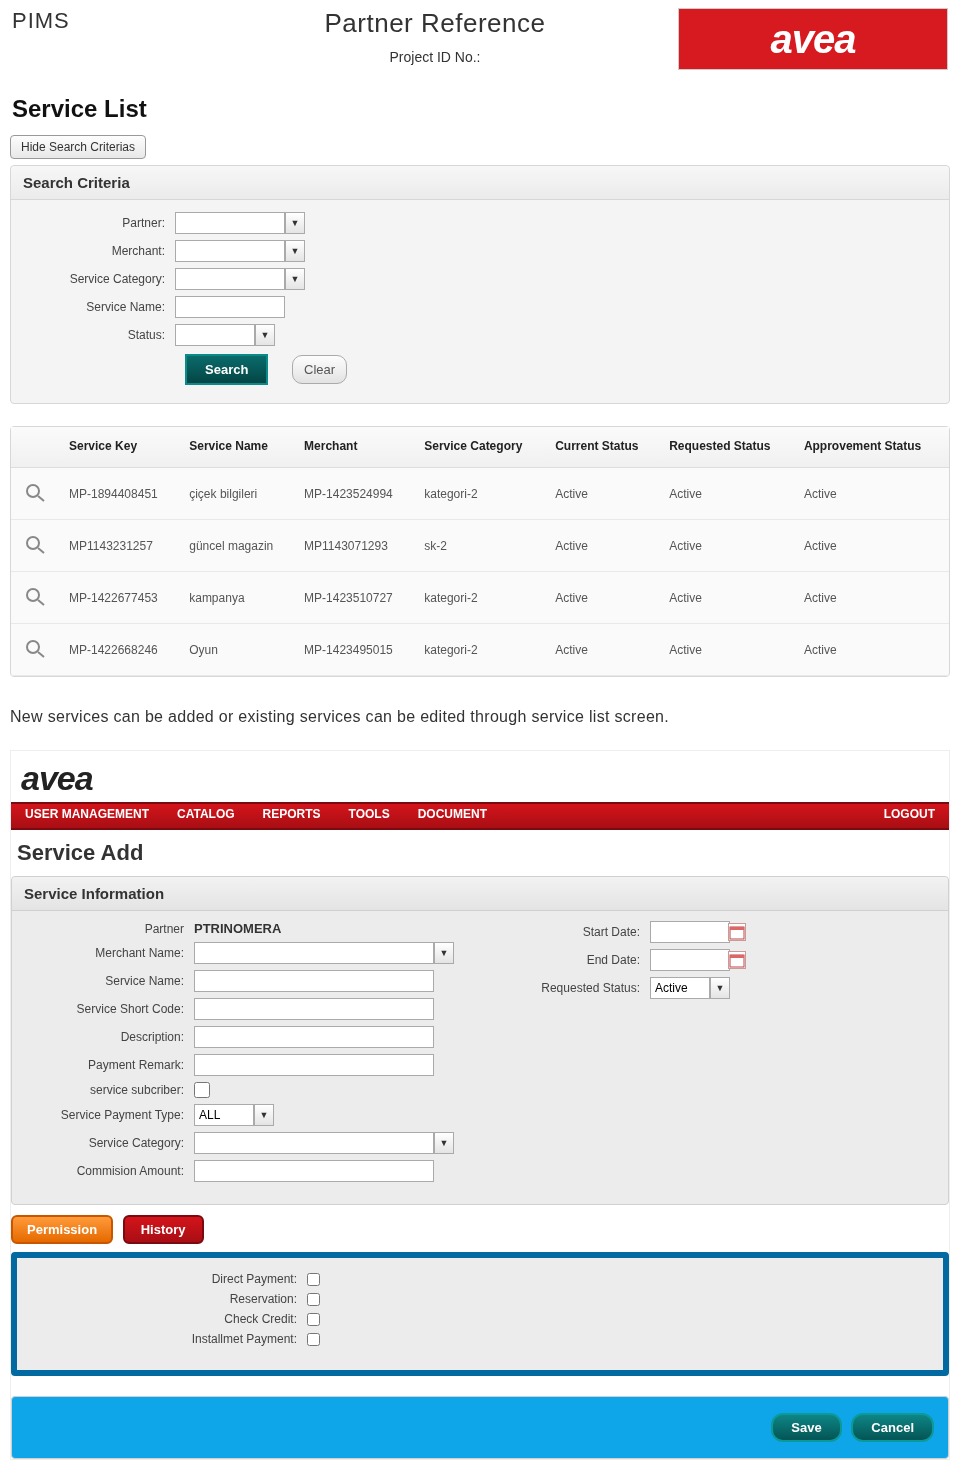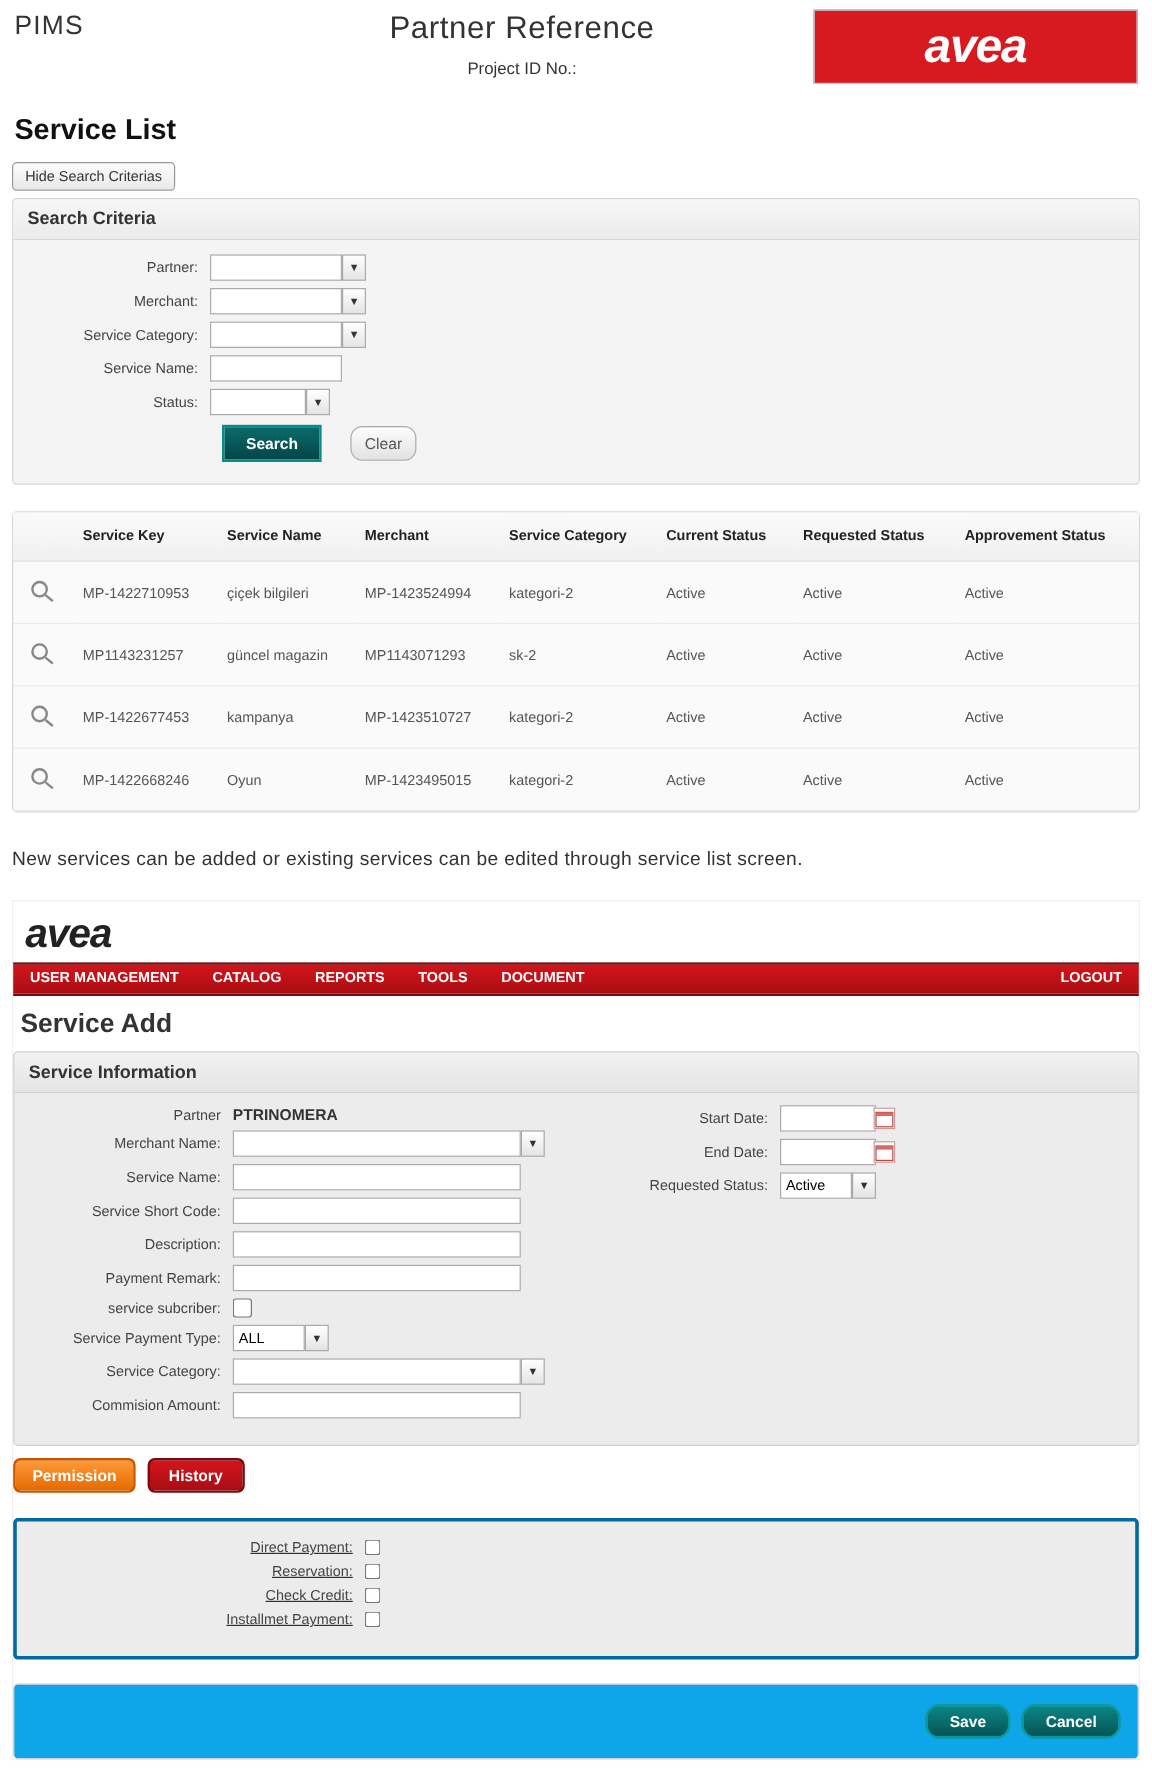--- a/index.html
+++ b/index.html
@@ -54,21 +54,21 @@
   .s2-body .form-row .lbl { width: 170px; font-size:12px; }
   .s2-body input[type=text] { width: 240px; }
   .s2-body .small-input { width:88px; }
   .cal-icon { display:inline-block; width:18px; height:18px; background:#fff; border:1px solid #c99; margin-left:-2px; vertical-align:middle; }
   .cal-icon svg { width:16px; height:16px; }
   .s2-body input[type=checkbox] { width:16px; height:16px; }
 
   .tabs-row { margin: 10px 0 0; }
   .btn-perm { background: linear-gradient(#ff9a3a,#e56a00); color:#fff; font-weight:700; border:2px solid #c85600; border-radius:6px; padding:5px 14px; cursor:pointer; font-size:13px; }
   .btn-hist { background: linear-gradient(#d4141b,#a80e14); color:#fff; font-weight:700; border:2px solid #7a0a0f; border-radius:6px; padding:5px 16px; cursor:pointer; font-size:13px; margin-left:6px; }
-  .payments-panel { background:#ececec; border:3px solid #0369a1; border-radius:4px; margin-top:21px; padding: 14px 0 18px; text-decoration: underline; }
+  .payments-panel { background:#ececec; border:6px solid #0369a1; border-radius:4px; margin-top:8px; padding: 14px 0 18px; }
   .payments-panel .form-row .lbl { width: 290px; }
 
   .save-row { text-align:right; padding: 16px 14px; background:#0ea5e9; border:1px solid #d0d0d0; border-radius:4px; margin-top:20px; }
   .btn-pill { background: linear-gradient(#0e8585,#045454); color:#fff; font-weight:700; border:2px solid #0a9a9a; border-radius:12px; padding:5px 18px; cursor:pointer; font-size:13px; margin-left:6px; }
 </style>
 </head>
 <body>
 
 <div class="doc-header">
   <div class="pims">PIMS</div>
@@ -140,21 +140,21 @@
           <th>Requested Status</th>
           <th>Approvement Status</th>
         </tr>
       </thead>
       <tbody id="s1-rows">
           <tr>
             <td class="icon-cell"><span class="mag-icon"><svg viewBox="0 0 24 20">
                   <circle cx="9" cy="9" r="6" fill="none" stroke="#888" stroke-width="2"></circle>
                   <line x1="14" y1="14" x2="20" y2="19" stroke="#888" stroke-width="2"></line>
                 </svg></span></td>
-            <td>MP-1422710953</td>
+            <td>MP-1894408451</td>
             <td>çiçek bilgileri</td>
             <td>MP-1423524994</td>
             <td>kategori-2</td>
             <td>Active</td>
             <td>Active</td>
             <td>Active</td>
           </tr>
           <tr>
             <td class="icon-cell"><span class="mag-icon"><svg viewBox="0 0 24 20">
                   <circle cx="9" cy="9" r="6" fill="none" stroke="#888" stroke-width="2"></circle>

